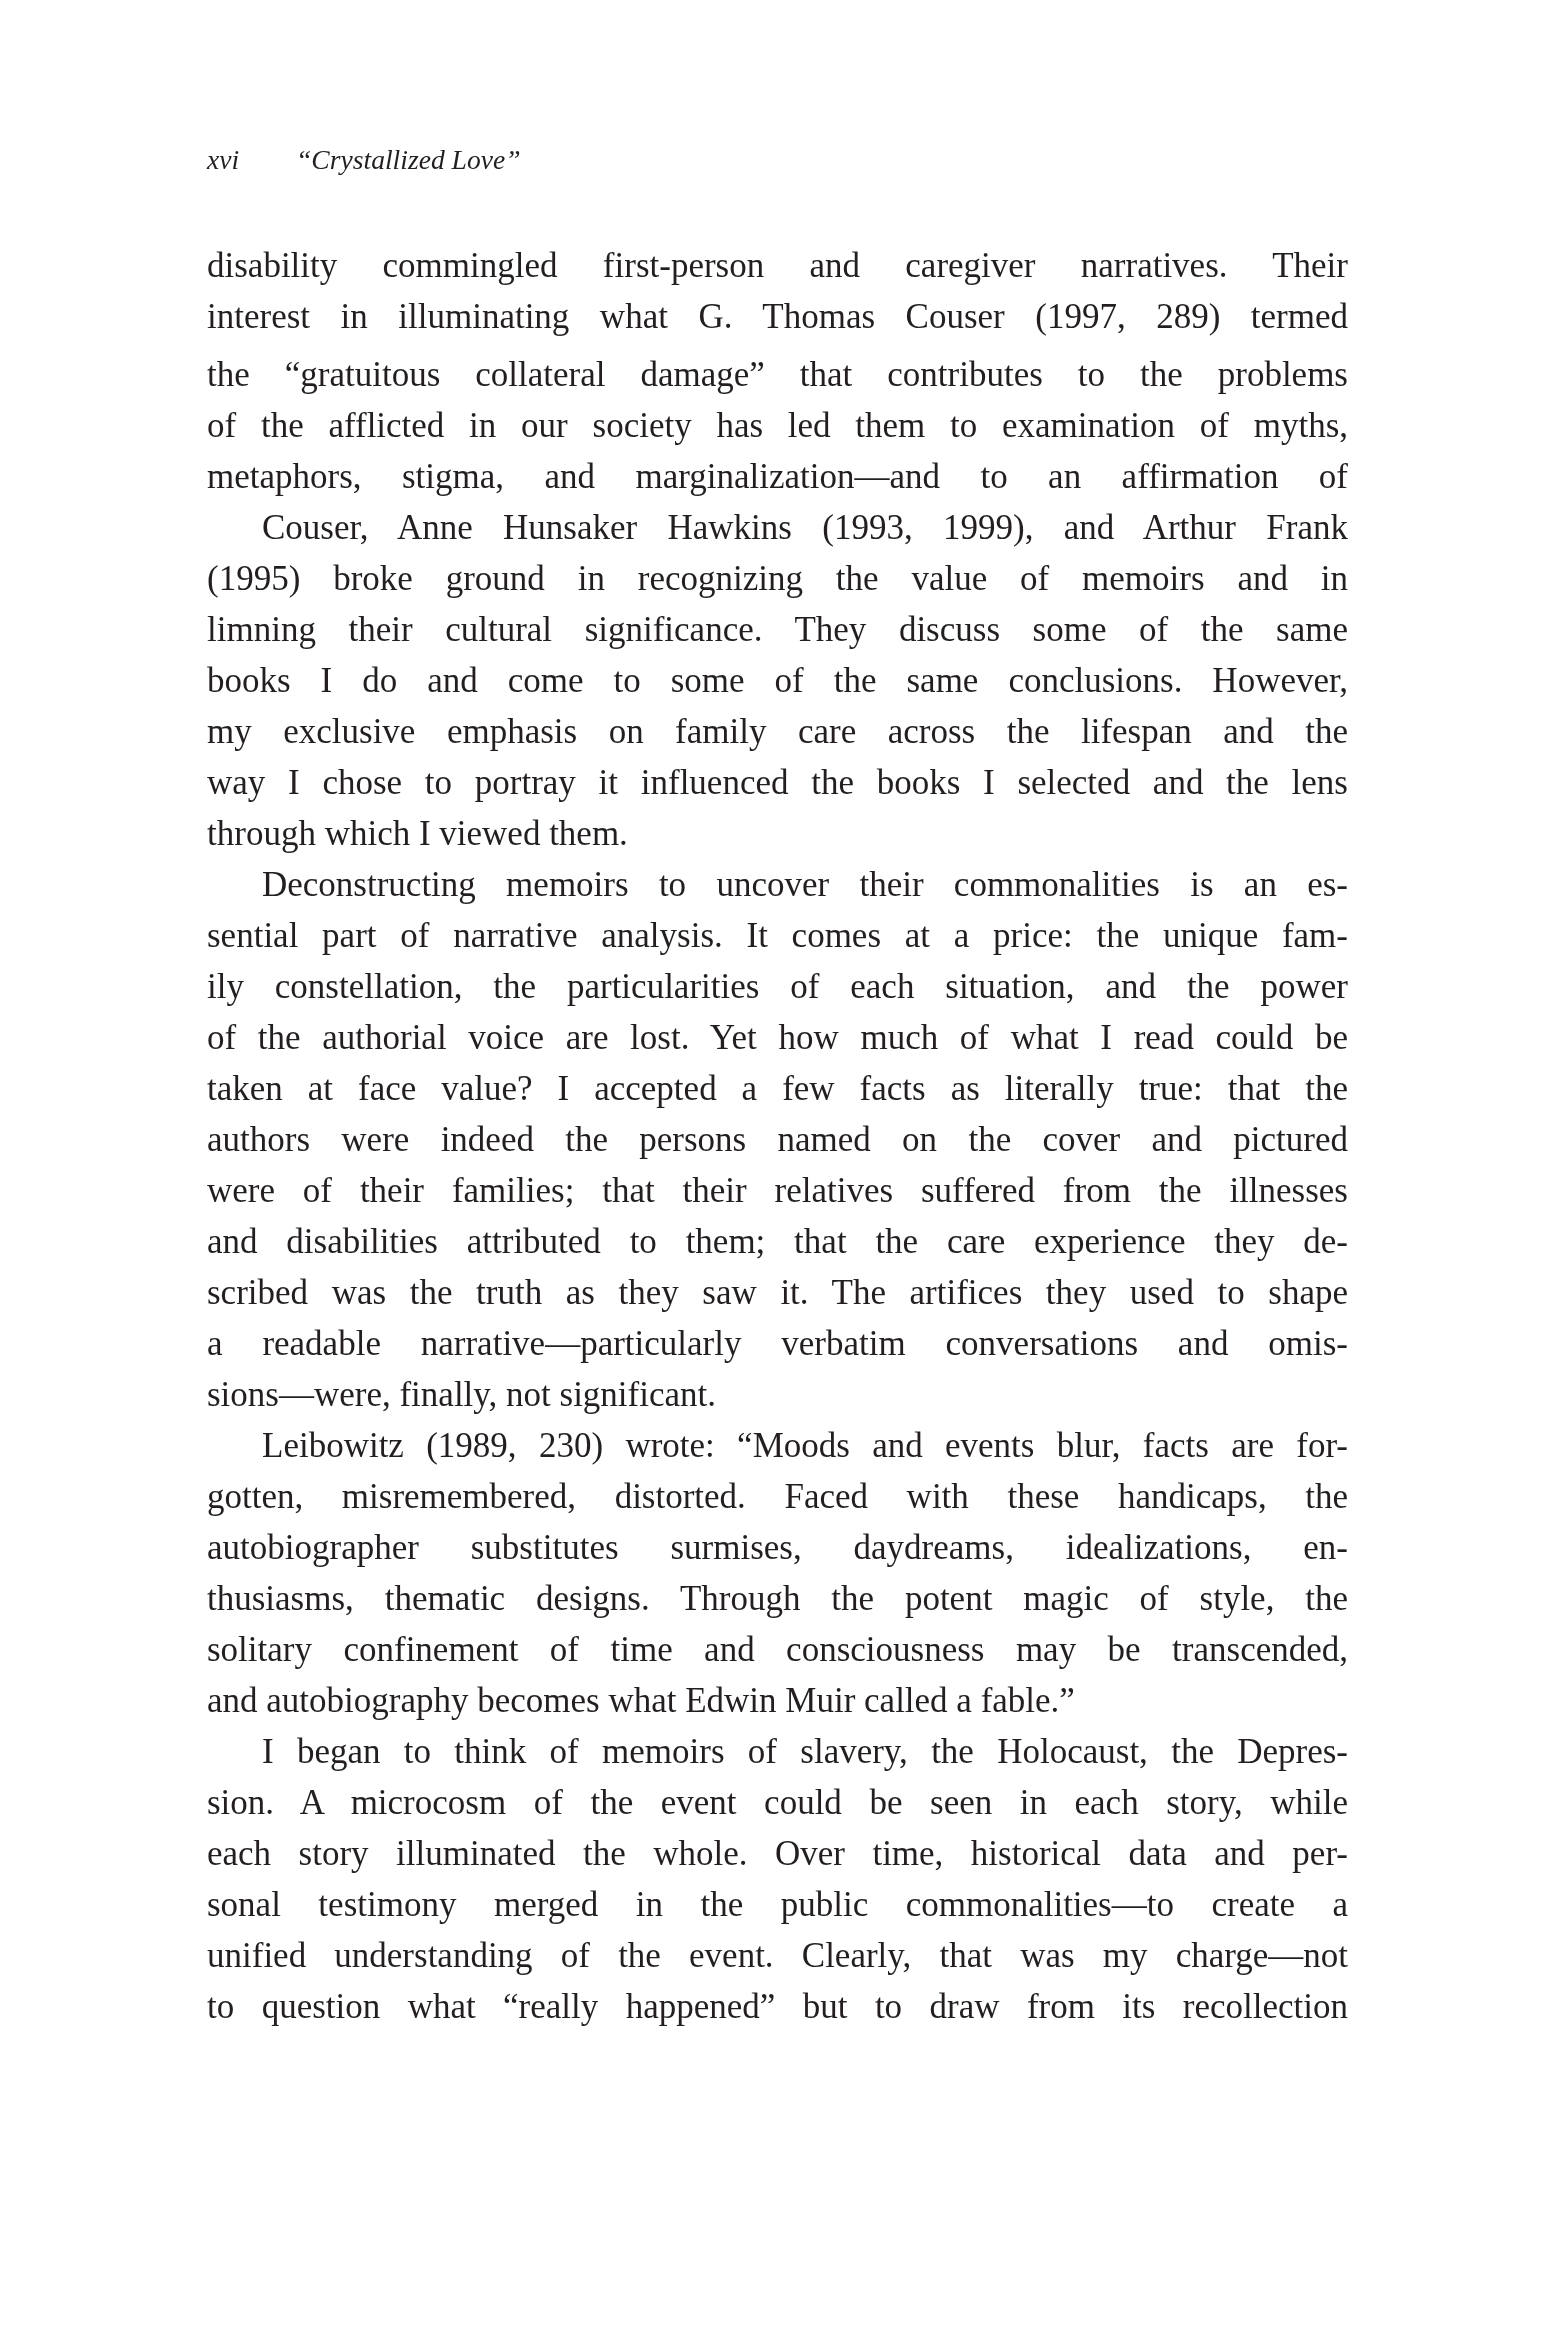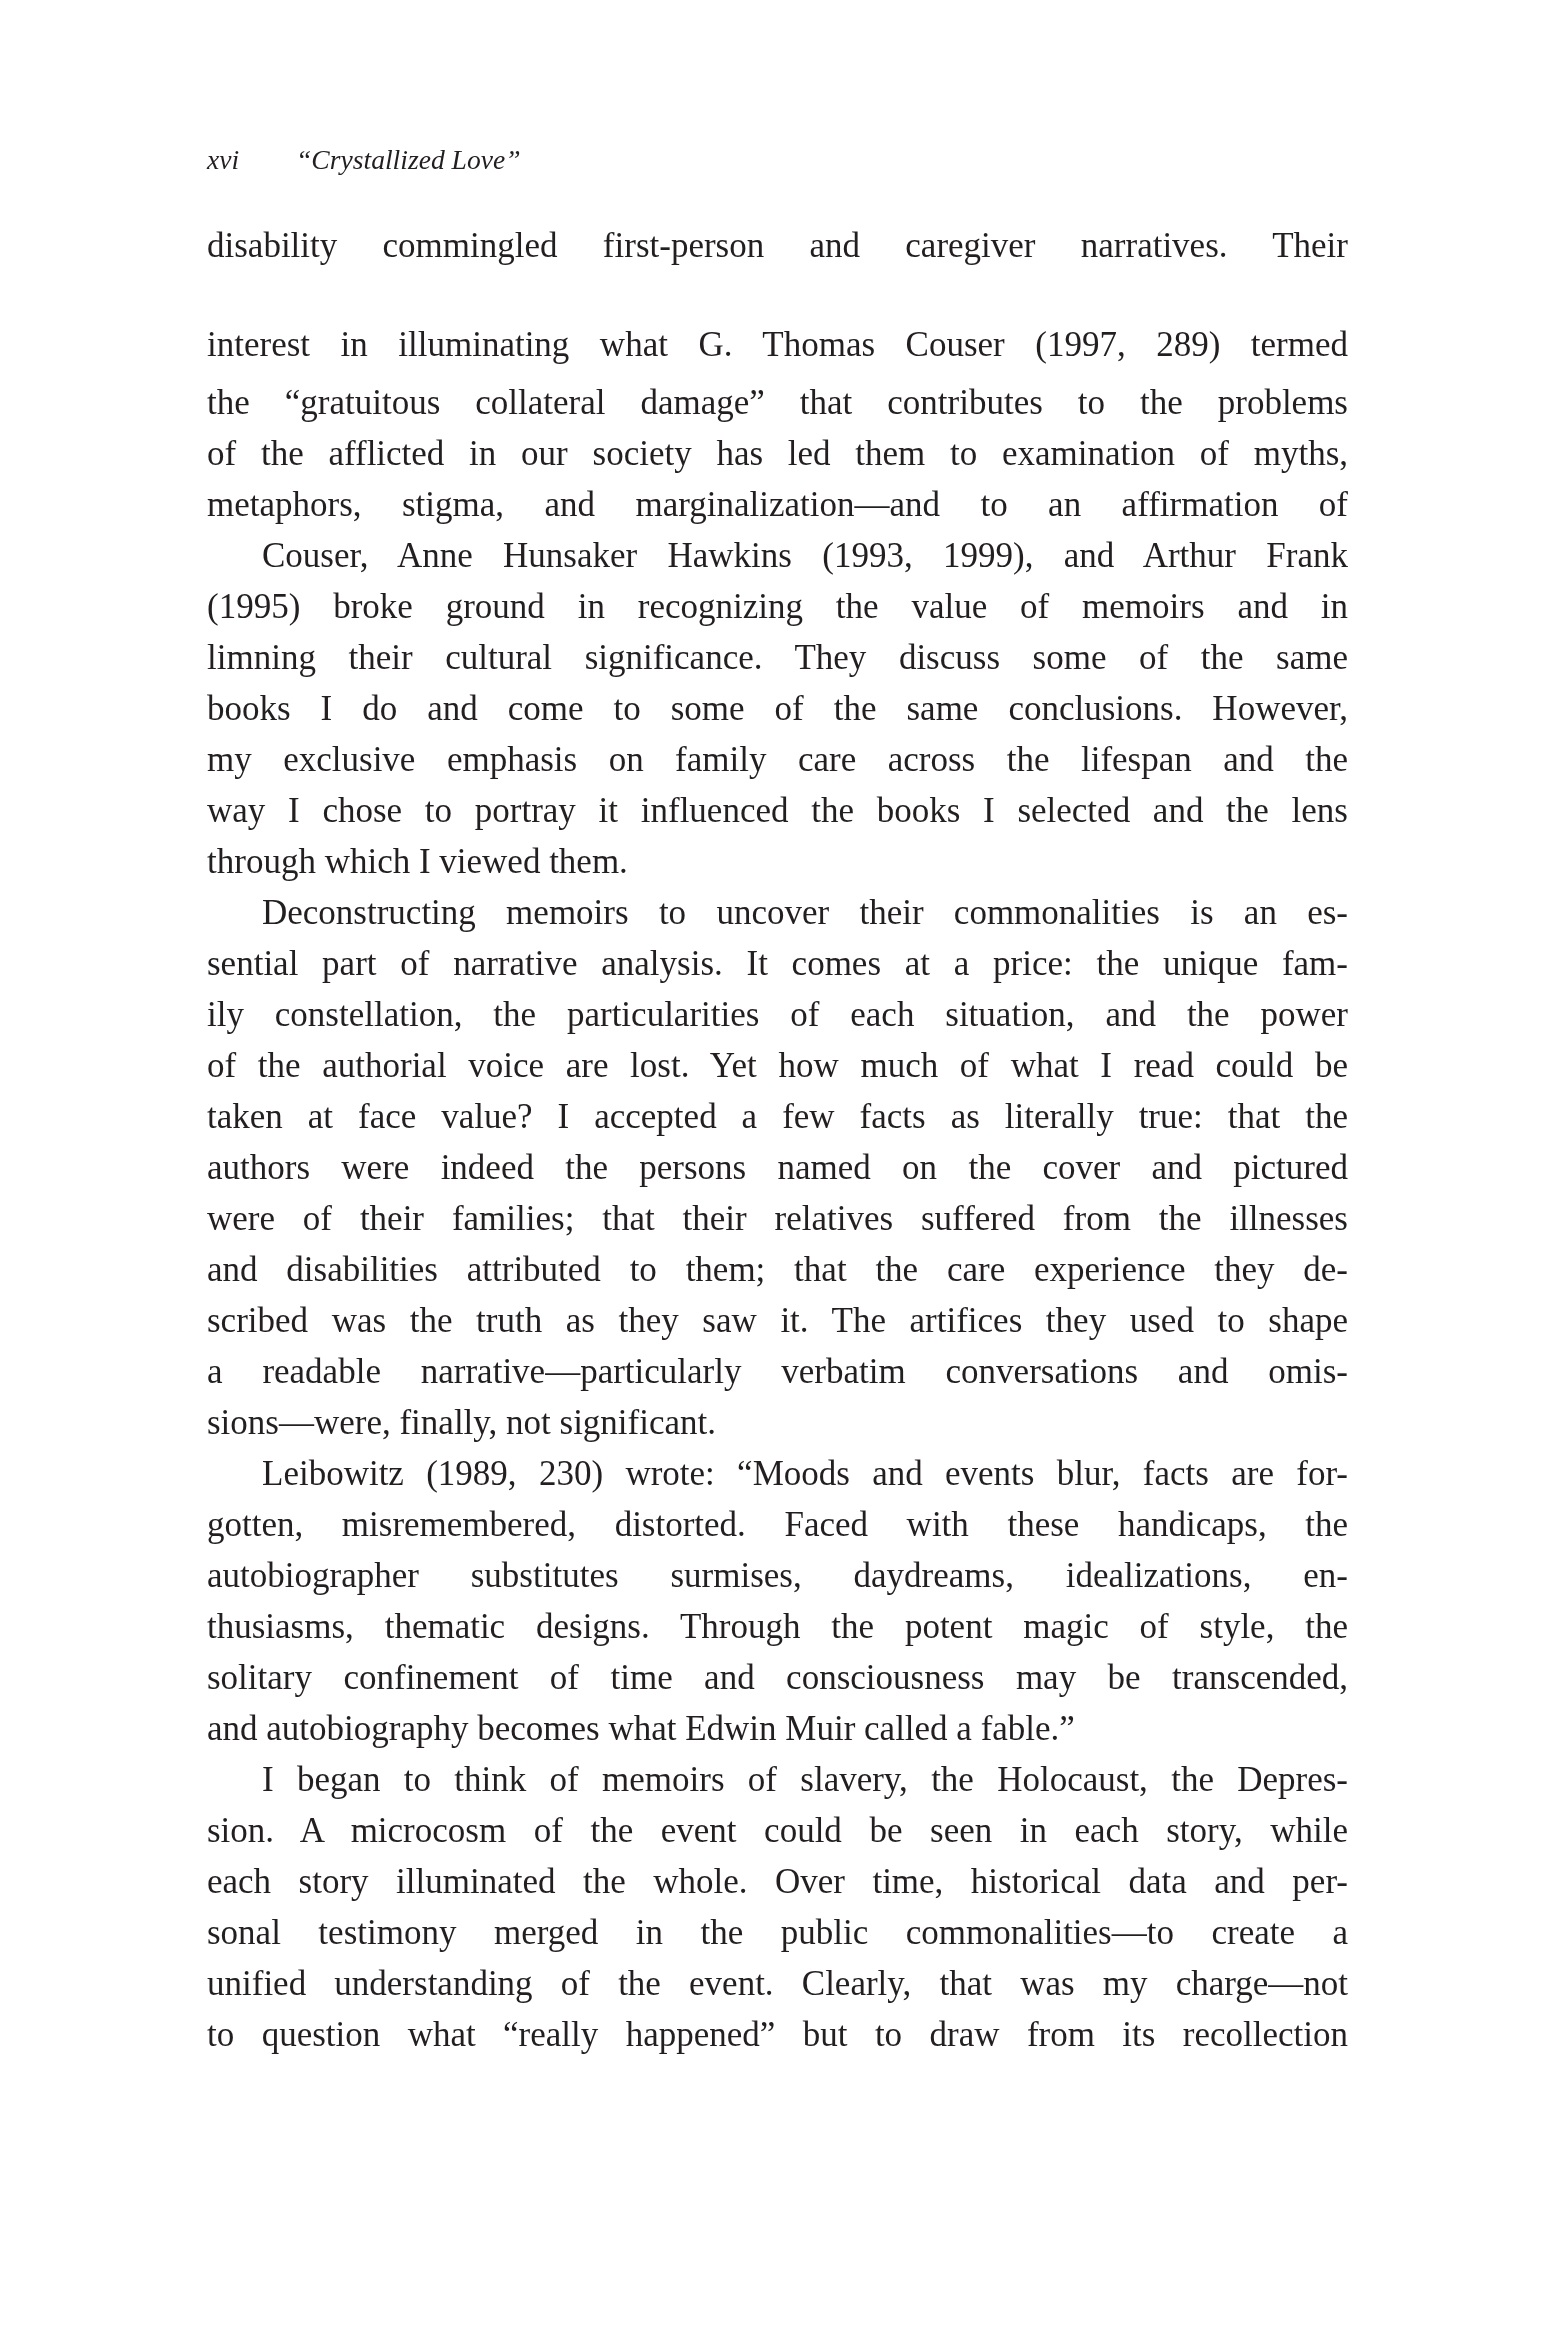--- a/index.html
+++ b/index.html
@@ -24,21 +24,21 @@
     line-height: 34px;
     white-space: nowrap;
   }
   .running-head .folio {
     display: inline-block;
     width: 89px;
   }
   .text-block {
     position: absolute;
     left: 207px;
-    top: 220px;
+    top: 240px;
     width: 1141px;
   }
   .line {
     display: block;
     height: 51px;
     line-height: 51px;
     font-size: 35px;
     white-space: nowrap;
     text-align: justify;
     text-align-last: justify;
@@ -54,21 +54,21 @@
 <body>
 
 <div class="running-head">
   <span class="folio">xvi</span><span class="head-title">“Crystallized Love”</span>
 </div>
 
 <div class="text-block">
 
   <div class="paragraph">
     <span class="line" style="white-space: nowrap;">disability commingled first-person and caregiver narratives. Their</span>
-    <span class="line" style="white-space: nowrap; margin-top: 48px;">interest in illuminating what G. Thomas Couser (1997, 289) termed</span>
+    <span class="line" style="white-space: nowrap;">interest in illuminating what G. Thomas Couser (1997, 289) termed</span>
     <span class="line" style="white-space: nowrap; margin-top: 7px;">the “gratuitous collateral damage” that contributes to the problems</span>
     <span class="line" style="white-space: nowrap;">of the afflicted in our society has led them to examination of myths,</span>
     <span class="line" style="white-space: nowrap;">metaphors, stigma, and marginalization—and to an affirmation of</span>
   </div>
 
   <div class="paragraph">
     <span class="line first" style="white-space: nowrap;">Couser, Anne Hunsaker Hawkins (1993, 1999), and Arthur Frank</span>
     <span class="line" style="white-space: nowrap;">(1995) broke ground in recognizing the value of memoirs and in</span>
     <span class="line" style="white-space: nowrap;">limning their cultural significance. They discuss some of the same</span>
     <span class="line" style="white-space: nowrap;">books I do and come to some of the same conclusions. However,</span>

